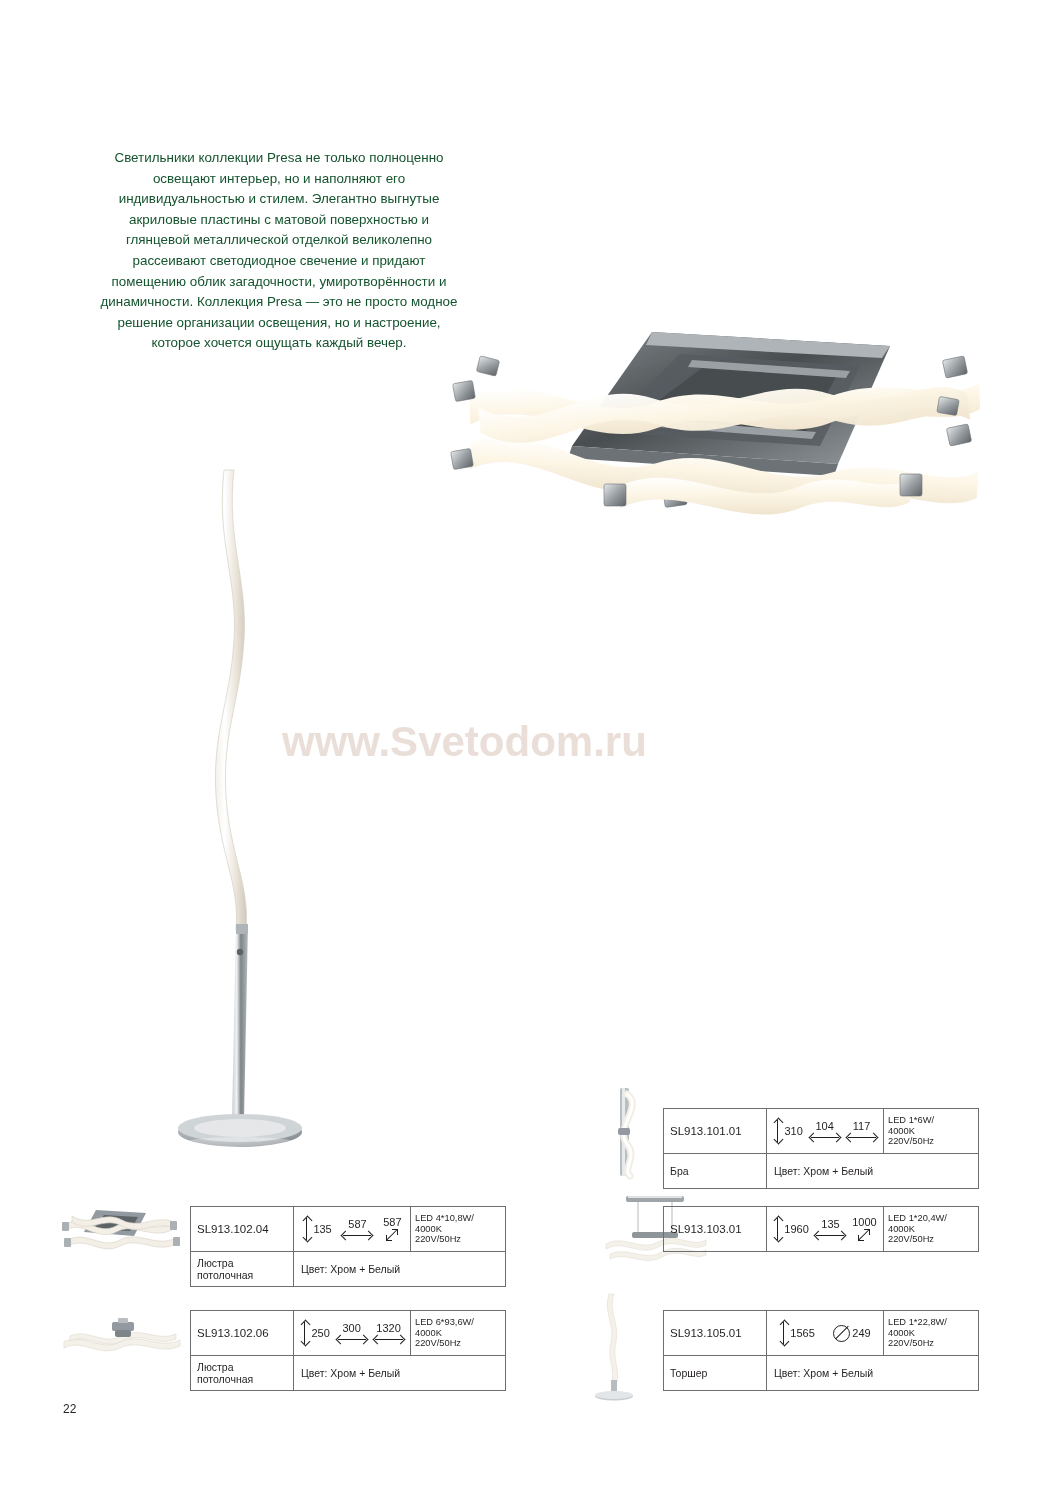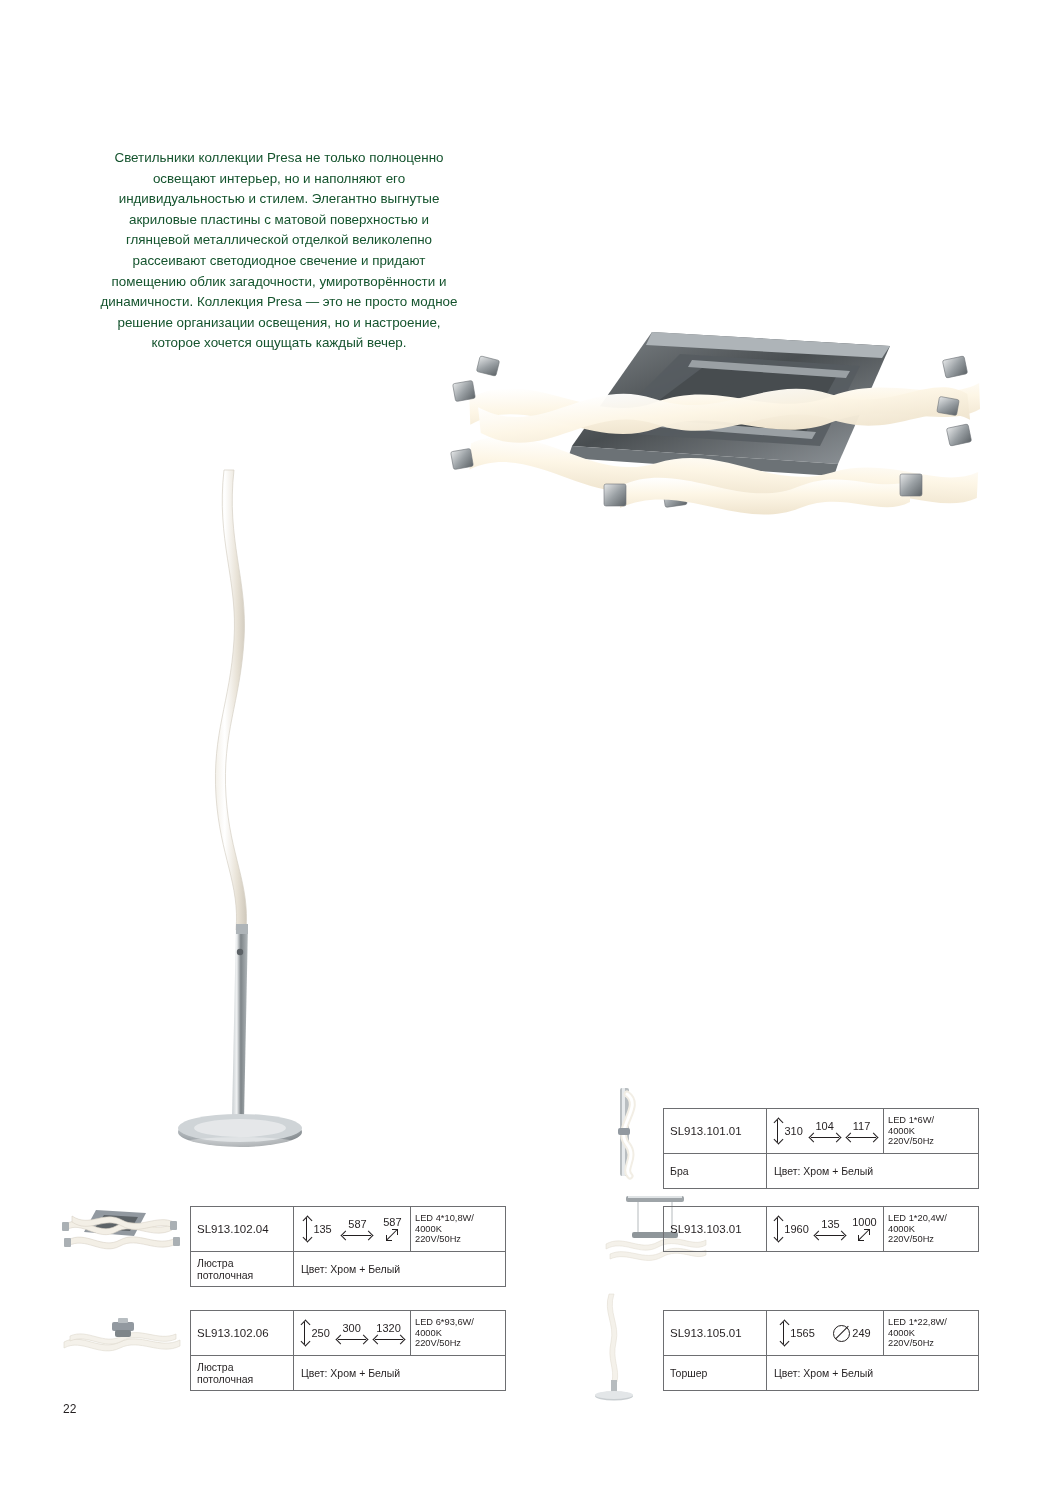--- a/index.html
+++ b/index.html
@@ -381,20 +381,21 @@
       <rect x="66" y="464" width="12" height="10" fill="#aeb4b8"></rect>
       <circle cx="70" cy="492" r="3.2" fill="#5c6266"></circle>
 
       <ellipse cx="70" cy="672" rx="62" ry="15" fill="url(#baseGrad)"></ellipse>
       <ellipse cx="70" cy="668" rx="62" ry="14" fill="#cfd4d7"></ellipse>
       <ellipse cx="70" cy="668" rx="46" ry="9" fill="#eef0f1" opacity="0.7"></ellipse>
       <ellipse cx="70" cy="684" rx="60" ry="7" fill="#ffffff" opacity="0.35"></ellipse>
     </svg>
   </div>
 
+  <div class="watermark">www.Svetodom.ru</div>
 
   <div class="thumb" style="left:60px; top:1196px; width:125px; height:70px;">
     <svg viewBox="0 0 125 70" width="125" height="70" xmlns="http://www.w3.org/2000/svg">
       <polygon points="36,14 86,17 74,40 24,36" fill="#9299a0"></polygon>
       <polygon points="44,19 78,21 70,35 34,33" fill="#5d6367"></polygon>
       <g fill="#f3efe6" stroke="#d8d2c6" stroke-width="0.6">
         <path d="M6,28 C22,18 38,40 56,30 C74,20 92,38 112,28 L112,34 C92,44 74,26 56,36 C38,46 22,24 6,34 Z"></path>
         <path d="M8,44 C26,34 42,54 60,44 C78,34 96,52 116,42 L116,48 C96,58 78,40 60,50 C42,60 26,40 8,50 Z"></path>
         <path d="M12,20 C30,32 44,14 62,24 C80,34 96,18 114,26 L114,32 C96,24 80,40 62,30 C44,20 30,38 12,26 Z"></path>
       </g>

